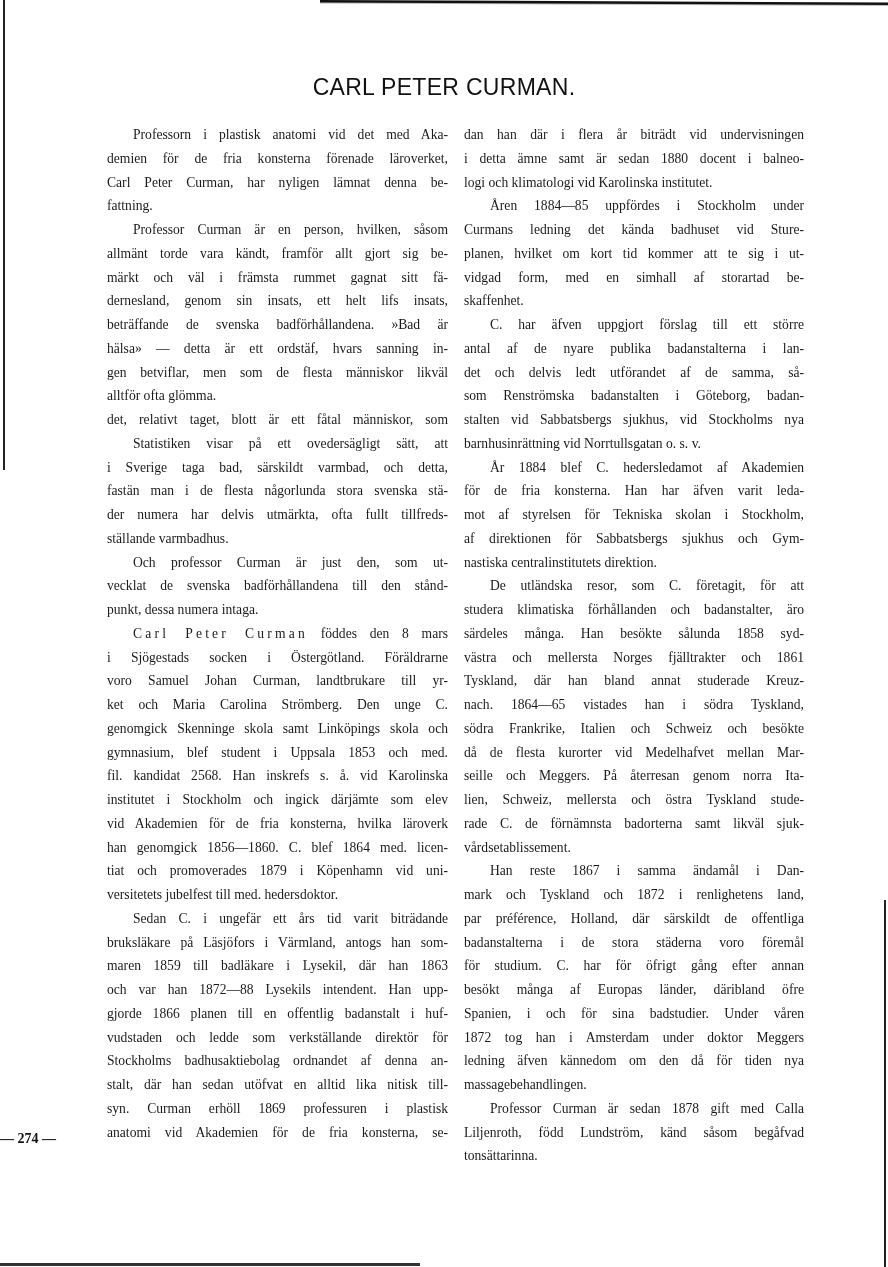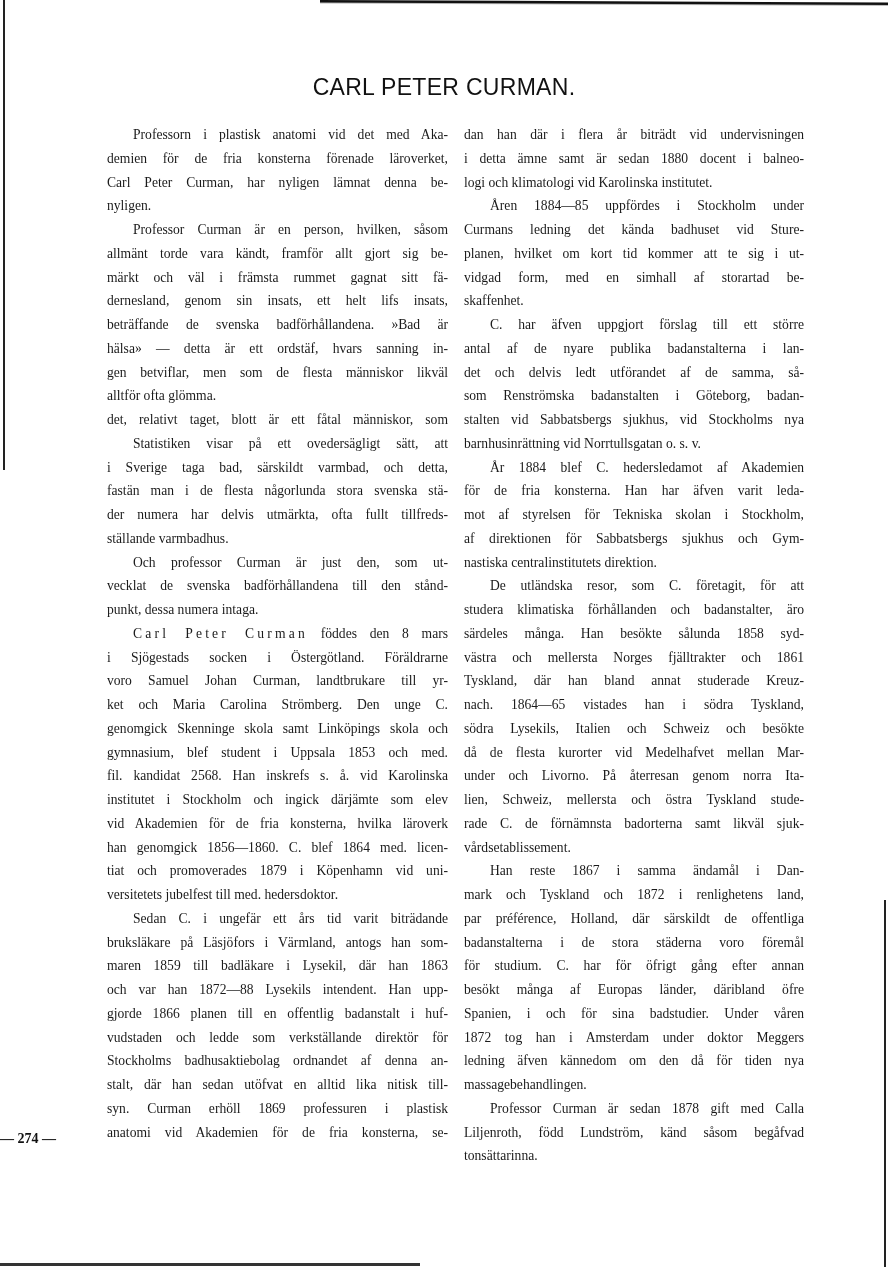--- a/index.html
+++ b/index.html
@@ -48,21 +48,21 @@
   <div class="edge-left"></div>
   <div class="edge-right"></div>
   <div class="edge-bottom"></div>
 
   <h1 class="title" style="margin:0;font-weight:normal;">CARL PETER CURMAN.</h1>
 
   <div class="col col-left" id="col-left">
       <span class="ln indent">Professorn i plastisk anatomi vid det med Aka-</span>
       <span class="ln">demien för de fria konsterna förenade läroverket,</span>
       <span class="ln">Carl Peter Curman, har nyligen lämnat denna be-</span>
-      <span class="ln last">nyligen.</span>
+      <span class="ln last">fattning.</span>
       <span class="ln indent">Professor Curman är en person, hvilken, såsom</span>
       <span class="ln">allmänt torde vara kändt, framför allt gjort sig be-</span>
       <span class="ln">märkt och väl i främsta rummet gagnat sitt fä-</span>
       <span class="ln">dernesland, genom sin insats, ett helt lifs insats,</span>
       <span class="ln">beträffande de svenska badförhållandena. »Bad är</span>
       <span class="ln">hälsa» — detta är ett ordstäf, hvars sanning in-</span>
       <span class="ln">gen betviflar, men som de flesta människor likväl</span>
       <span class="ln last">alltför ofta glömma.</span>
       <span class="ln">det, relativt taget, blott är ett fåtal människor, som</span>
       <span class="ln indent">Statistiken visar på ett ovedersägligt sätt, att</span>
@@ -115,23 +115,23 @@
       <span class="ln">för de fria konsterna. Han har äfven varit leda-</span>
       <span class="ln">mot af styrelsen för Tekniska skolan i Stockholm,</span>
       <span class="ln">af direktionen för Sabbatsbergs sjukhus och Gym-</span>
       <span class="ln last">nastiska centralinstitutets direktion.</span>
       <span class="ln indent">De utländska resor, som C. företagit, för att</span>
       <span class="ln">studera klimatiska förhållanden och badanstalter, äro</span>
       <span class="ln">särdeles många. Han besökte sålunda 1858 syd-</span>
       <span class="ln">västra och mellersta Norges fjälltrakter och 1861</span>
       <span class="ln">Tyskland, där han bland annat studerade Kreuz-</span>
       <span class="ln">nach. 1864—65 vistades han i södra Tyskland,</span>
-      <span class="ln">södra Lysekils, Italien och Schweiz och besökte</span>
+      <span class="ln">södra Frankrike, Italien och Schweiz och besökte</span>
       <span class="ln">då de flesta kurorter vid Medelhafvet mellan Mar-</span>
-      <span class="ln">under och Livorno. På återresan genom norra Ita-</span>
+      <span class="ln">seille och Meggers. På återresan genom norra Ita-</span>
       <span class="ln">lien, Schweiz, mellersta och östra Tyskland stude-</span>
       <span class="ln">rade C. de förnämnsta badorterna samt likväl sjuk-</span>
       <span class="ln last">vårdsetablissement.</span>
       <span class="ln indent">Han reste 1867 i samma ändamål i Dan-</span>
       <span class="ln">mark och Tyskland och 1872 i renlighetens land,</span>
       <span class="ln">par préférence, Holland, där särskildt de offentliga</span>
       <span class="ln">badanstalterna i de stora städerna voro föremål</span>
       <span class="ln">för studium. C. har för öfrigt gång efter annan</span>
       <span class="ln">besökt många af Europas länder, däribland öfre</span>
       <span class="ln">Spanien, i och för sina badstudier. Under våren</span>

